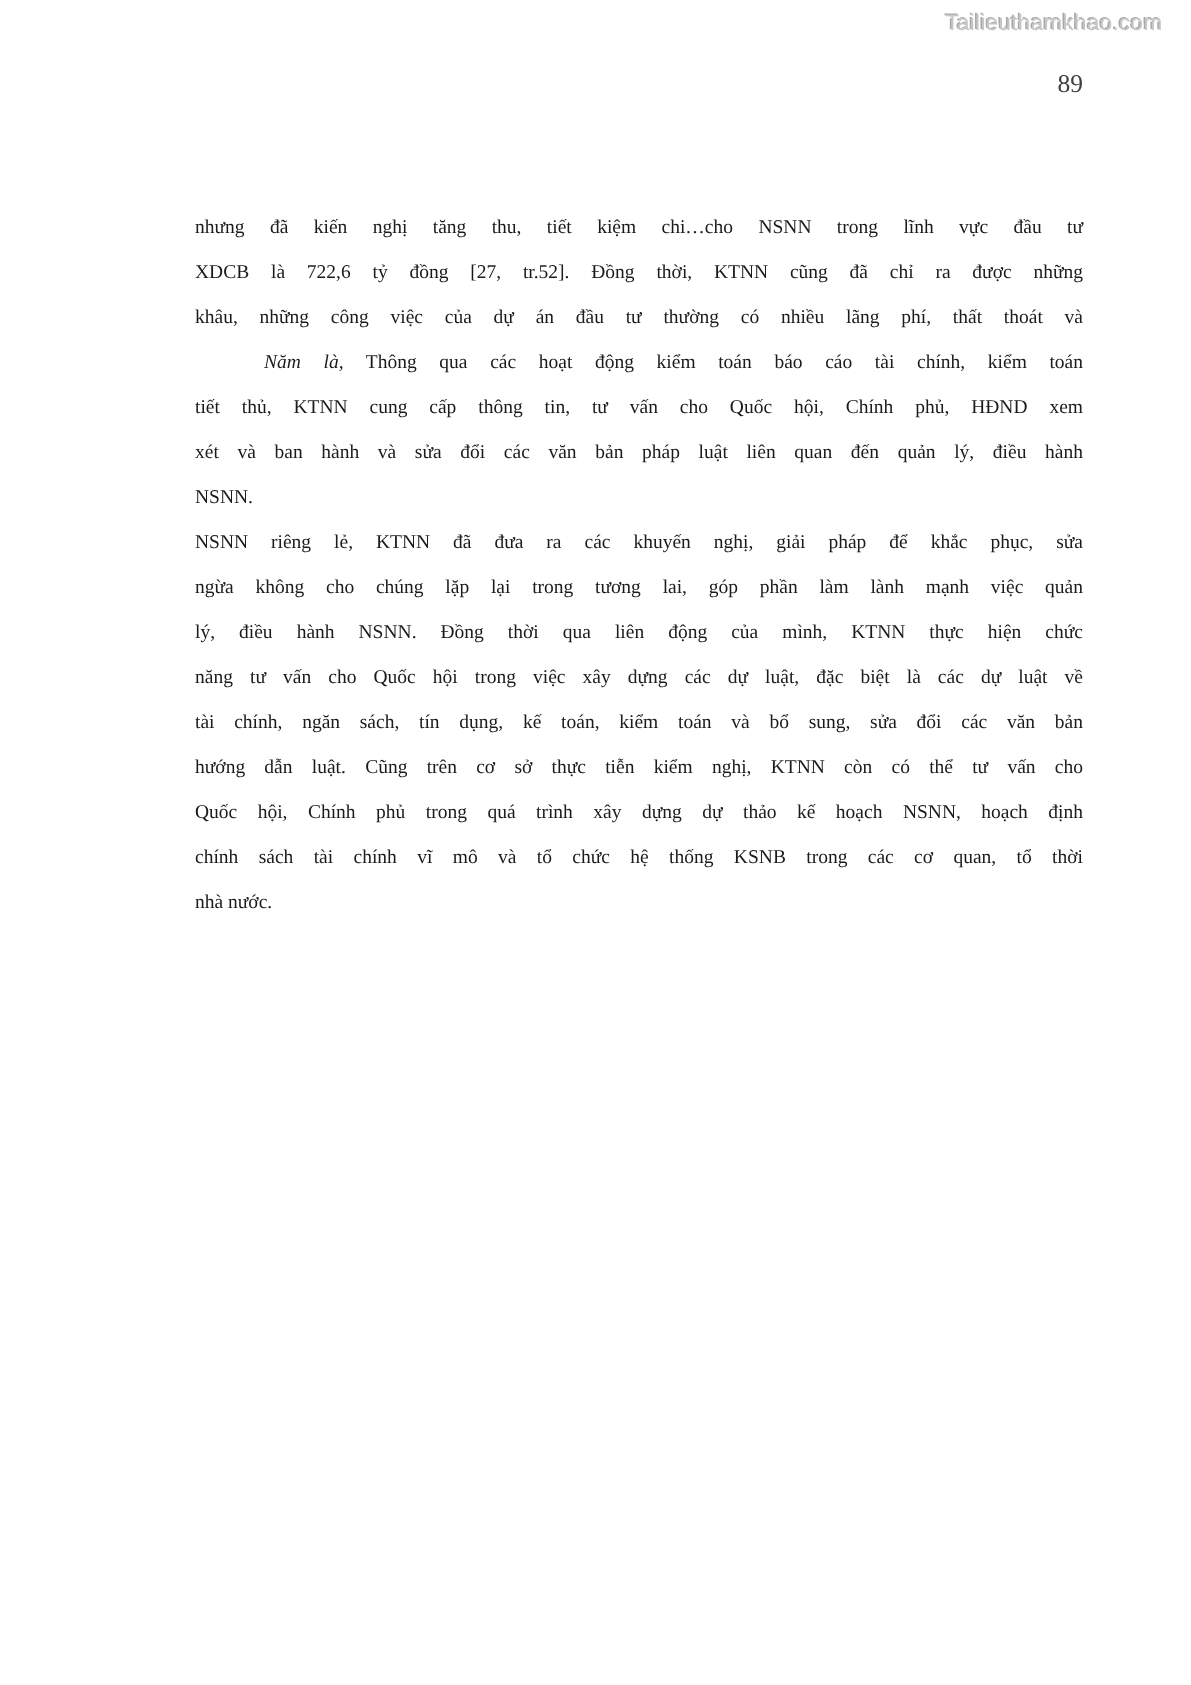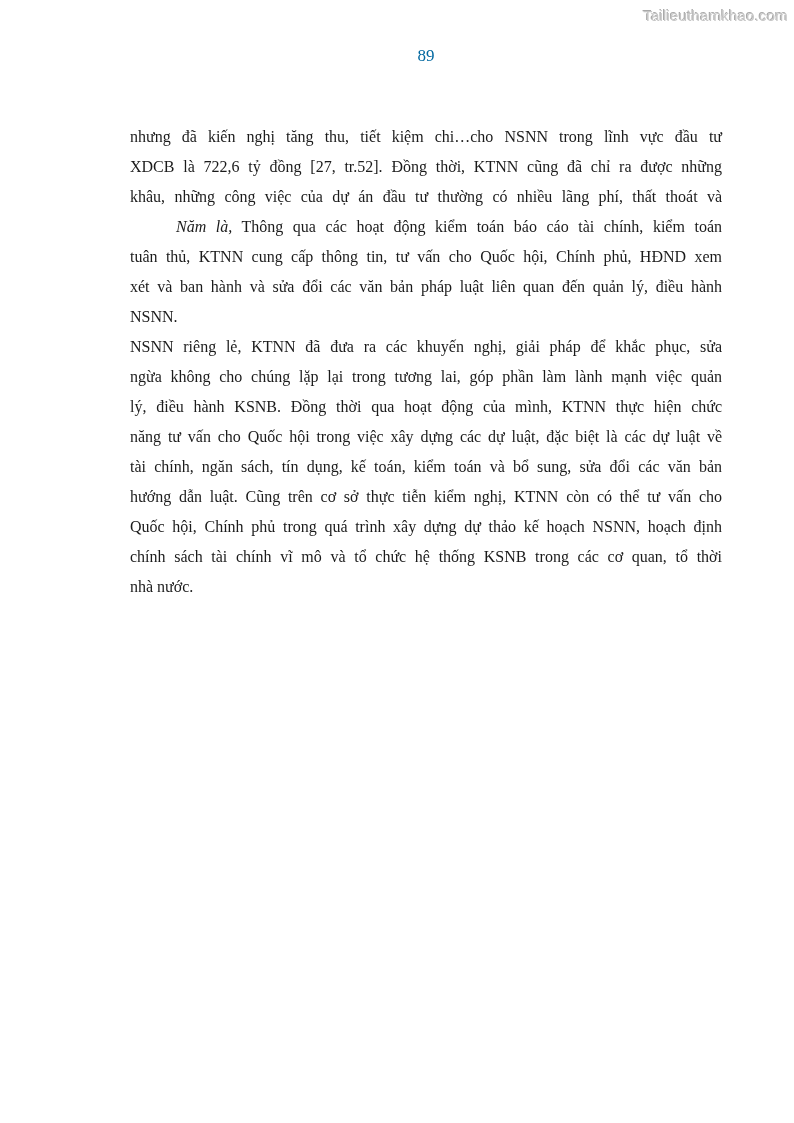--- a/index.html
+++ b/index.html
@@ -5,42 +5,42 @@
   * { margin: 0; padding: 0; box-sizing: border-box; }
   html, body { width: 794px; height: 1123px; background: #ffffff; overflow: hidden; }
   body {
     position: relative;
     font-family: "Liberation Serif", "DejaVu Serif", serif;
     color: #1b1b1b;
   }
   .watermark {
     position: absolute;
     top: 7px;
-    right: 6px;
+    right: 19px;
     font-family: "Liberation Sans", "DejaVu Sans", sans-serif;
     font-size: 15px;
     color: #c6c6c6;
     text-shadow: 1px 1px 0 #ffffff, -1px -1px 0 #a8a8a8;
     letter-spacing: 0.2px;
   }
   .page-number {
     position: absolute;
     top: 46px;
     left: 130px;
     width: 592px;
-    text-align: center;
+    text-align: right;
     font-size: 17px;
-    color: #0369a1;
+    color: #404040;
   }
   .doc-body {
     position: absolute;
-    top: 122px;
+    top: 136px;
     left: 130px;
     width: 592px;
-    font-size: 16px;
+    font-size: 13px;
     line-height: 30px;
   }
   .paragraph { margin: 0; }
   .line {
     text-align: justify;
     text-align-last: justify;
     white-space: normal;
   }
   .line.last { text-align-last: left; }
   .line.first-indent { padding-left: 46px; }
@@ -55,28 +55,28 @@
 
 <div class="doc-body">
 
   <div class="paragraph">
       <div class="line">nhưng đã kiến nghị tăng thu, tiết kiệm chi…cho NSNN trong lĩnh vực đầu tư</div>
       <div class="line">XDCB là 722,6 tỷ đồng [27, tr.52]. Đồng thời, KTNN cũng đã chỉ ra được những</div>
       <div class="line">khâu, những công việc của dự án đầu tư thường có nhiều lãng phí, thất thoát và</div>
     </div>
     <div class="paragraph">
       <div class="line first-indent"><i>Năm là,</i> Thông qua các hoạt động kiểm toán báo cáo tài chính, kiểm toán</div>
-      <div class="line">tuân thủ, KTNN cung cấp thông tin, tư vấn cho Quốc hội, Chính phủ, HĐND xem</div>
+      <div class="line">tiết thủ, KTNN cung cấp thông tin, tư vấn cho Quốc hội, Chính phủ, HĐND xem</div>
       <div class="line">xét và ban hành và sửa đổi các văn bản pháp luật liên quan đến quản lý, điều hành</div>
       <div class="line last">NSNN.</div>
     </div>
     <div class="paragraph">
       <div class="line">NSNN riêng lẻ, KTNN đã đưa ra các khuyến nghị, giải pháp để khắc phục, sửa</div>
       <div class="line">ngừa không cho chúng lặp lại trong tương lai, góp phần làm lành mạnh việc quản</div>
-      <div class="line">lý, điều hành KSNB. Đồng thời qua hoạt động của mình, KTNN thực hiện chức</div>
+      <div class="line">lý, điều hành NSNN. Đồng thời qua liên động của mình, KTNN thực hiện chức</div>
       <div class="line">năng tư vấn cho Quốc hội trong việc xây dựng các dự luật, đặc biệt là các dự luật về</div>
       <div class="line">tài chính, ngăn sách, tín dụng, kế toán, kiểm toán và bổ sung, sửa đổi các văn bản</div>
       <div class="line">hướng dẫn luật. Cũng trên cơ sở thực tiễn kiểm nghị, KTNN còn có thể tư vấn cho</div>
       <div class="line">Quốc hội, Chính phủ trong quá trình xây dựng dự thảo kế hoạch NSNN, hoạch định</div>
       <div class="line">chính sách tài chính vĩ mô và tổ chức hệ thống KSNB trong các cơ quan, tổ thời</div>
       <div class="line last">nhà nước.</div>
     </div>
 </div>
 
 </body></html>

